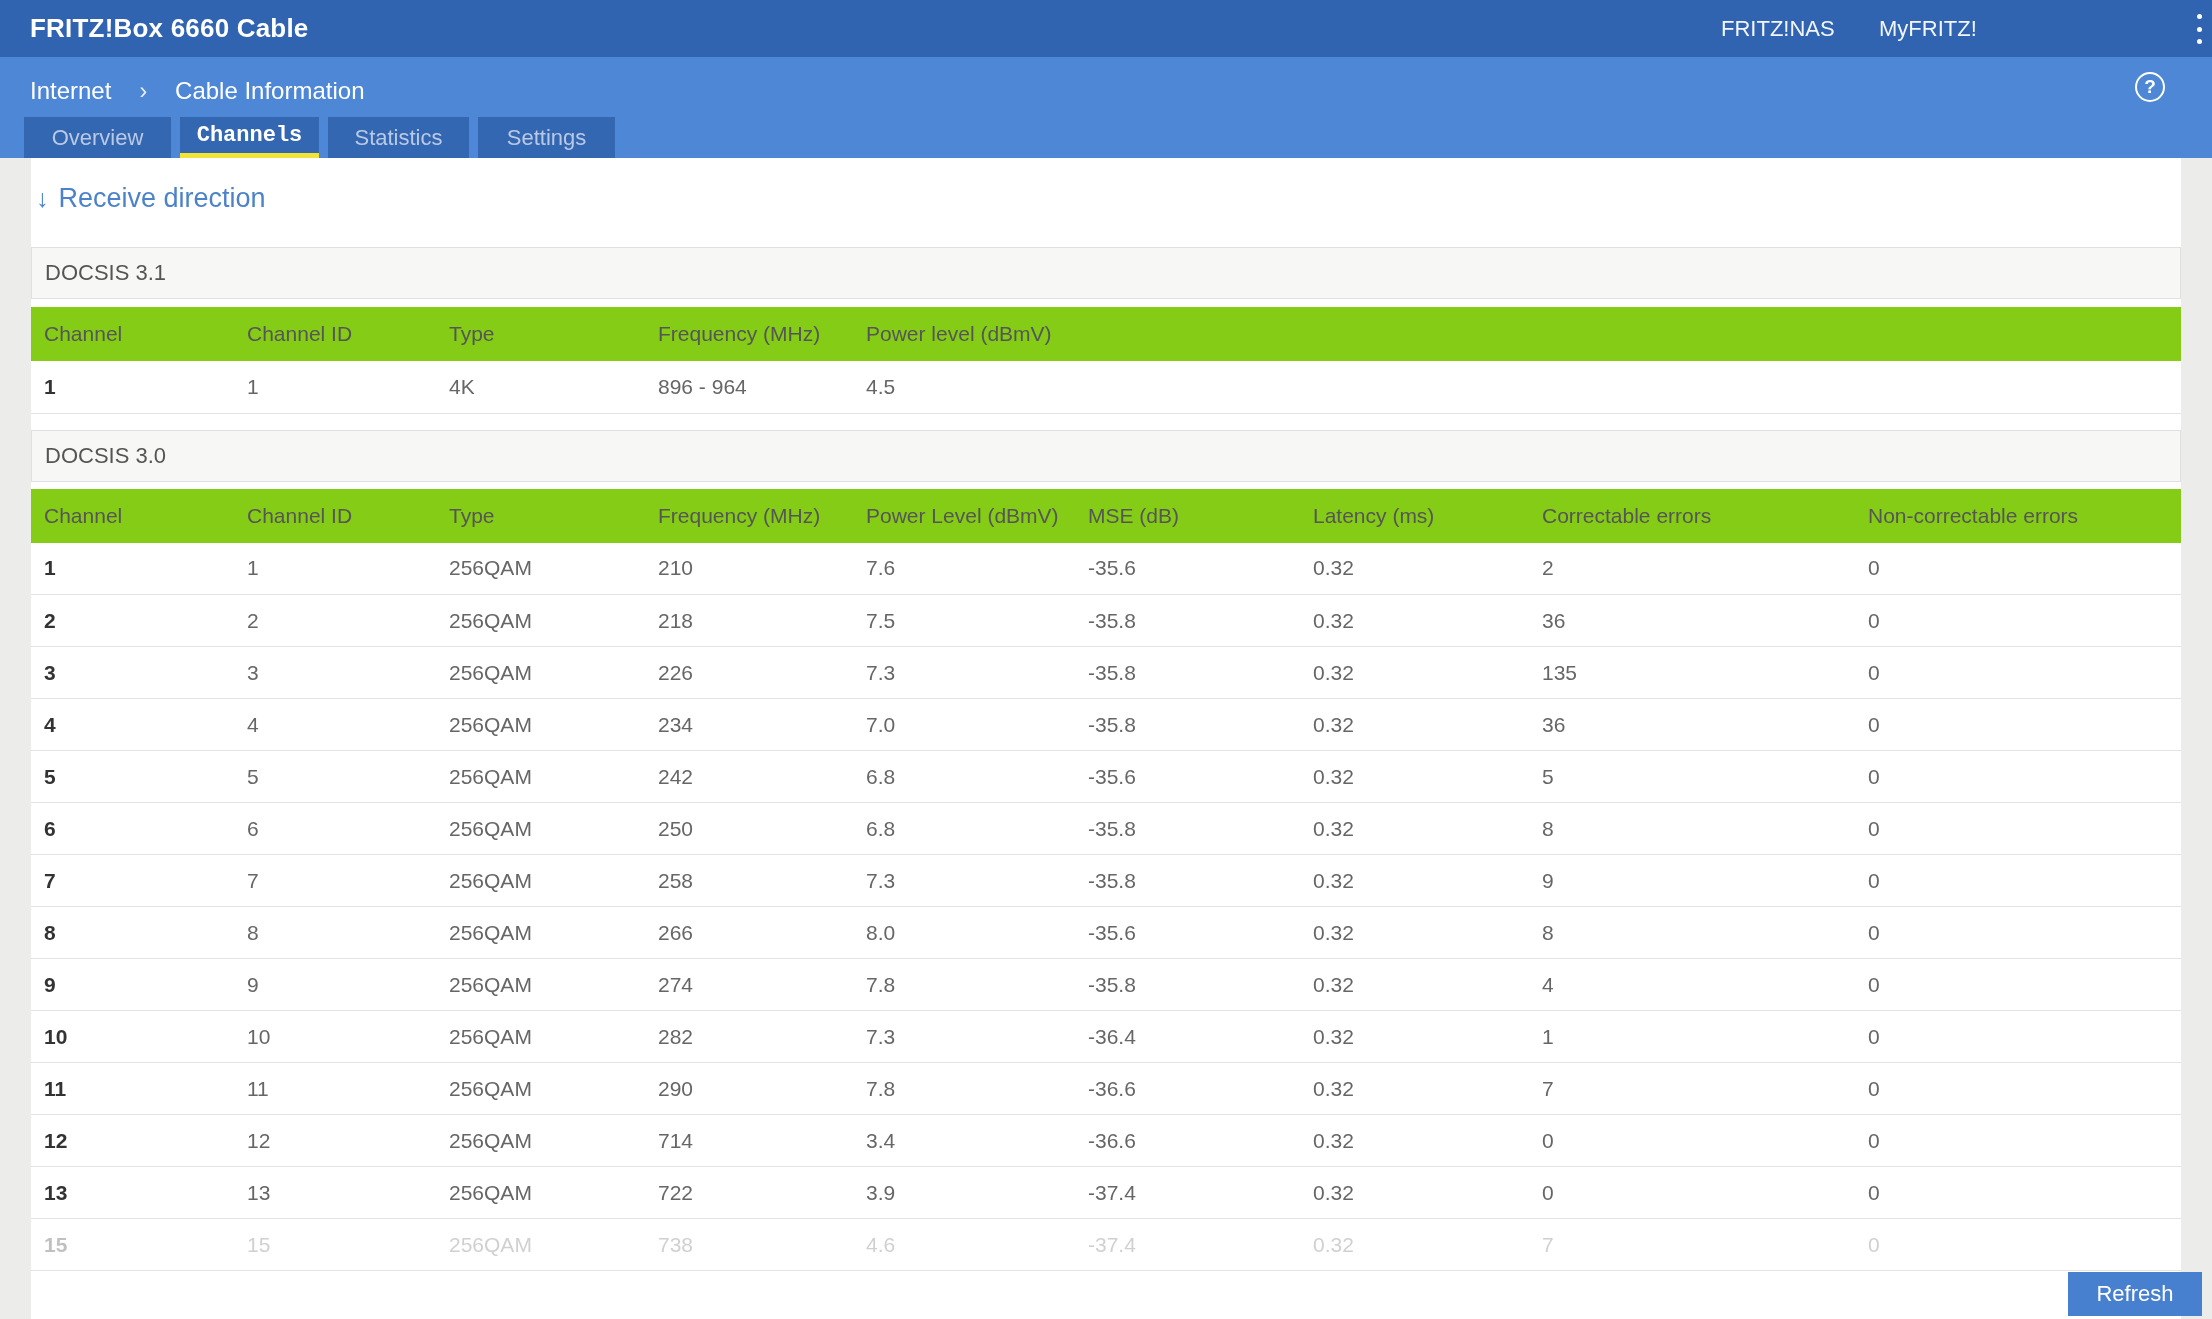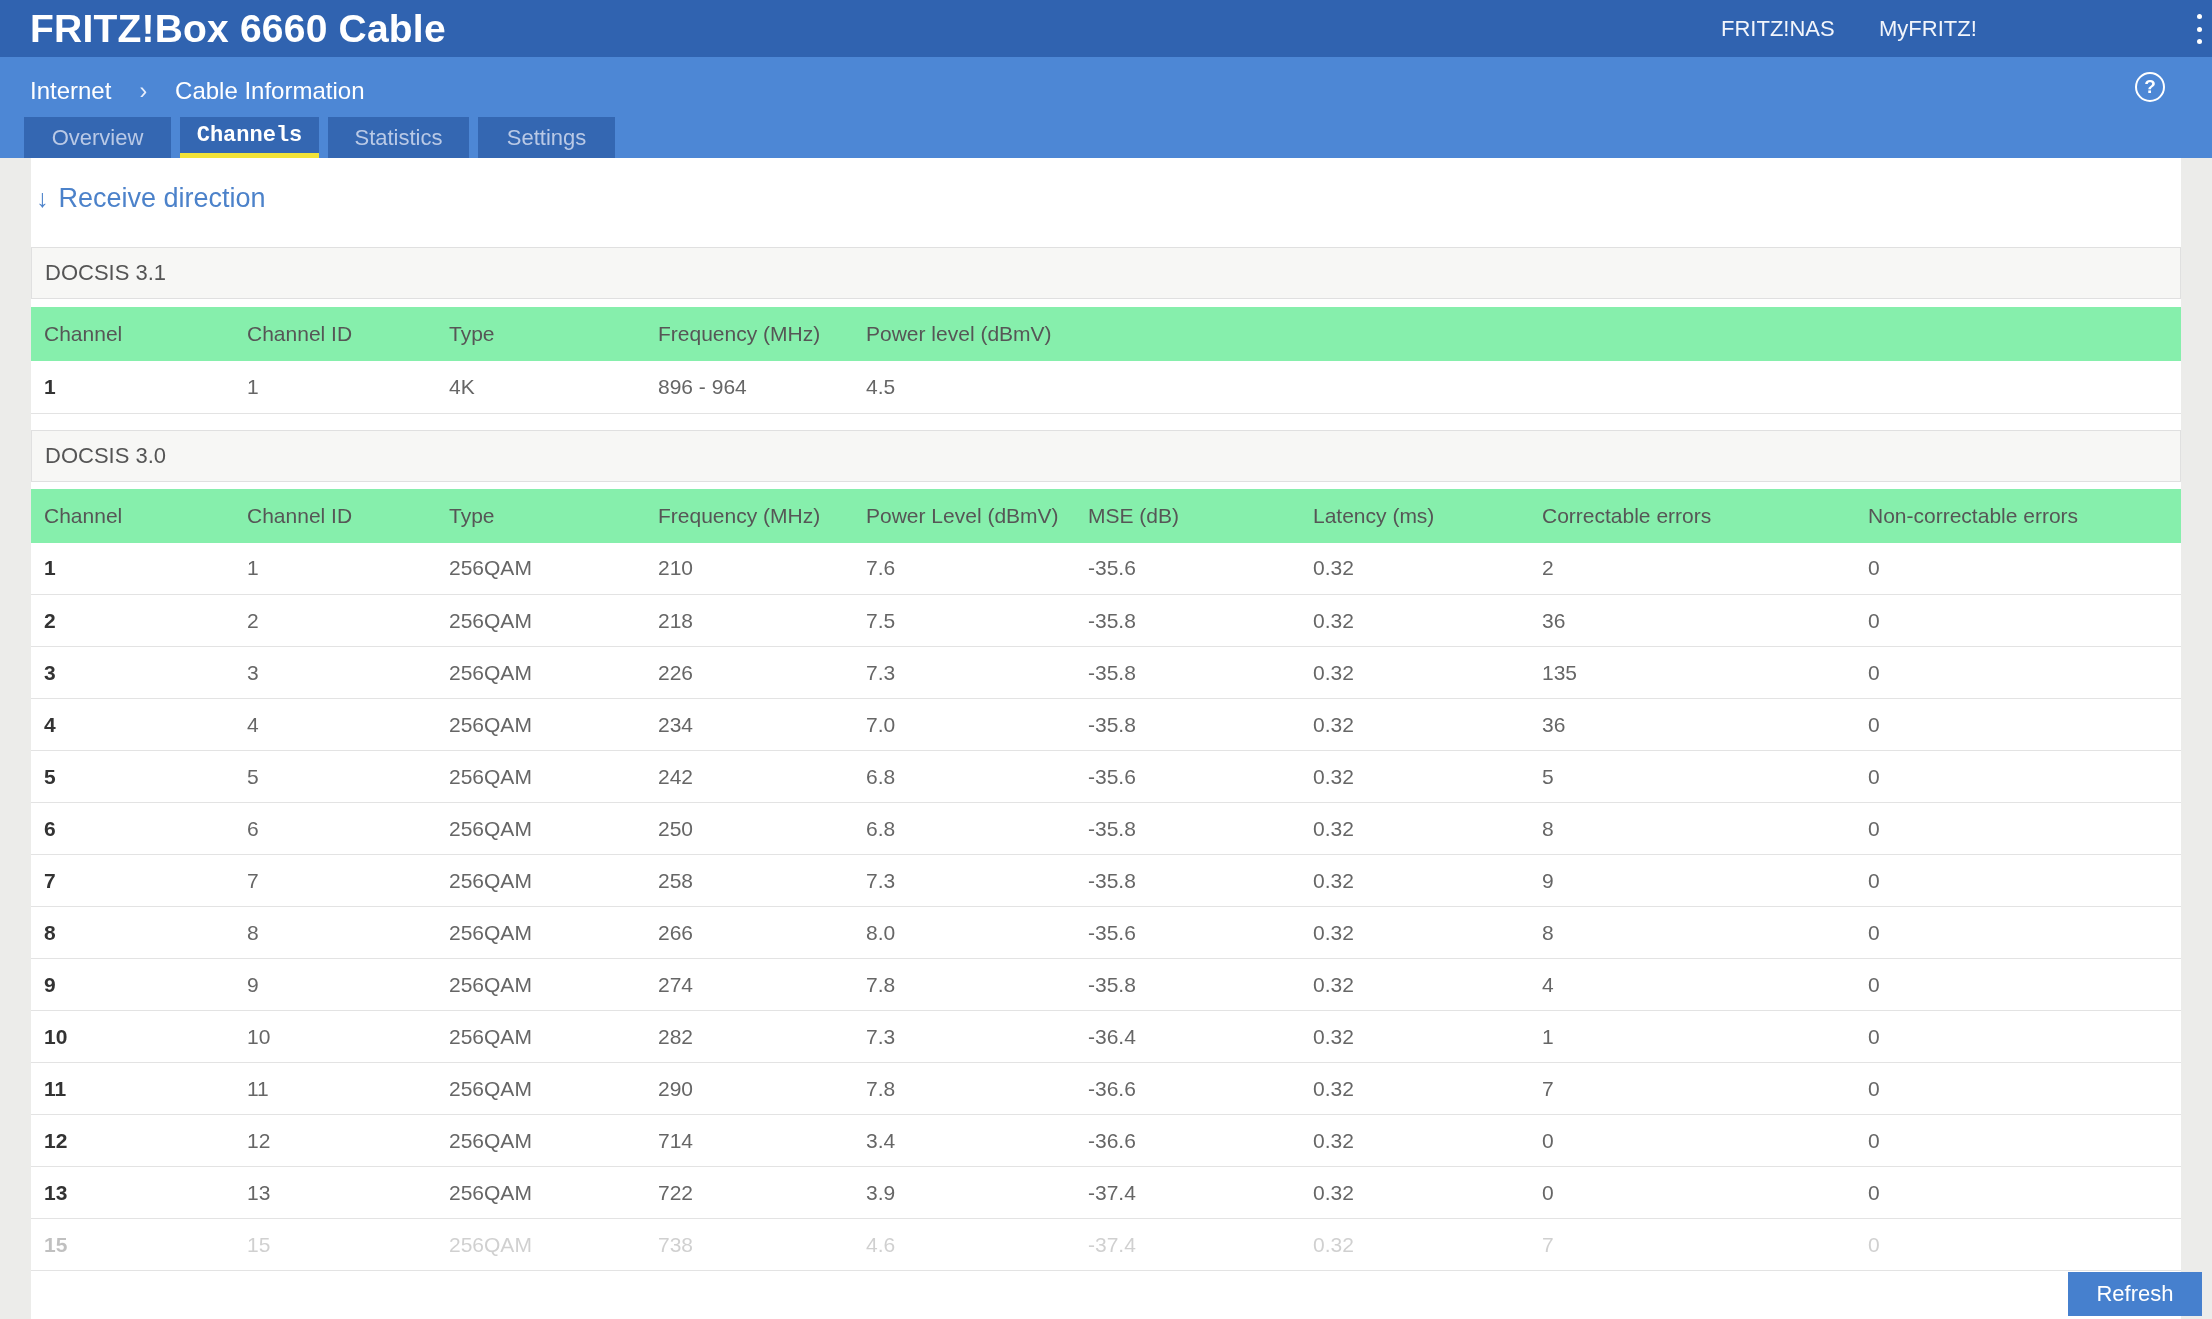--- a/index.html
+++ b/index.html
@@ -10,21 +10,21 @@
     position: relative;
   }
 
   
   .top-bar {
     position: absolute; left: 0; top: 0; width: 2212px; height: 57px;
     background: #3063b0;
   }
   .app-title {
     position: absolute; left: 30px; top: 0; height: 73px; line-height: 57px;
-    color: #ffffff; font-size: 39px; font-weight: bold; letter-spacing: 0.2px;
+    color: #ffffff; font-size: 26px; font-weight: bold; letter-spacing: 0.2px;
   }
   .top-link {
     position: absolute; top: 0; height: 57px; line-height: 57px;
     color: #f2f5fb; font-size: 22px; cursor: pointer;
   }
   .top-link-nas { left: 1721px; }
   .top-link-myfritz { left: 1879px; }
   .kebab {
     position: absolute; left: 2197px; top: 14px; width: 6px; height: 30px;
     display: flex; flex-direction: column; justify-content: space-between; cursor: pointer;
@@ -79,21 +79,21 @@
   .table-caption {
     height: 52px; line-height: 50px; background: #f7f7f5;
     border: 1px solid #e0e0e0; padding-left: 13px;
     font-size: 22px; color: #555555;
   }
   .cap31 { margin-top: 33px; margin-bottom: 8px; }
   .cap30 { margin-top: 16px; margin-bottom: 7px; }
 
   table { width: 2150px; border-collapse: collapse; table-layout: fixed; }
   thead th {
-    background: #86efac; height: 54px; font-weight: normal;
+    background: #84cc16; height: 54px; font-weight: normal;
     text-align: left; padding-left: 13px; font-size: 21px; color: #565656;
   }
   tbody td {
     height: 52px; border-bottom: 1px solid #e3e3e3;
     padding-left: 13px; font-size: 21px; color: #666666; background: #ffffff;
   }
   tbody td.first-col { font-weight: bold; color: #333333; }
   tbody tr.faded { opacity: 0.3; }
 
   .refresh-btn {

